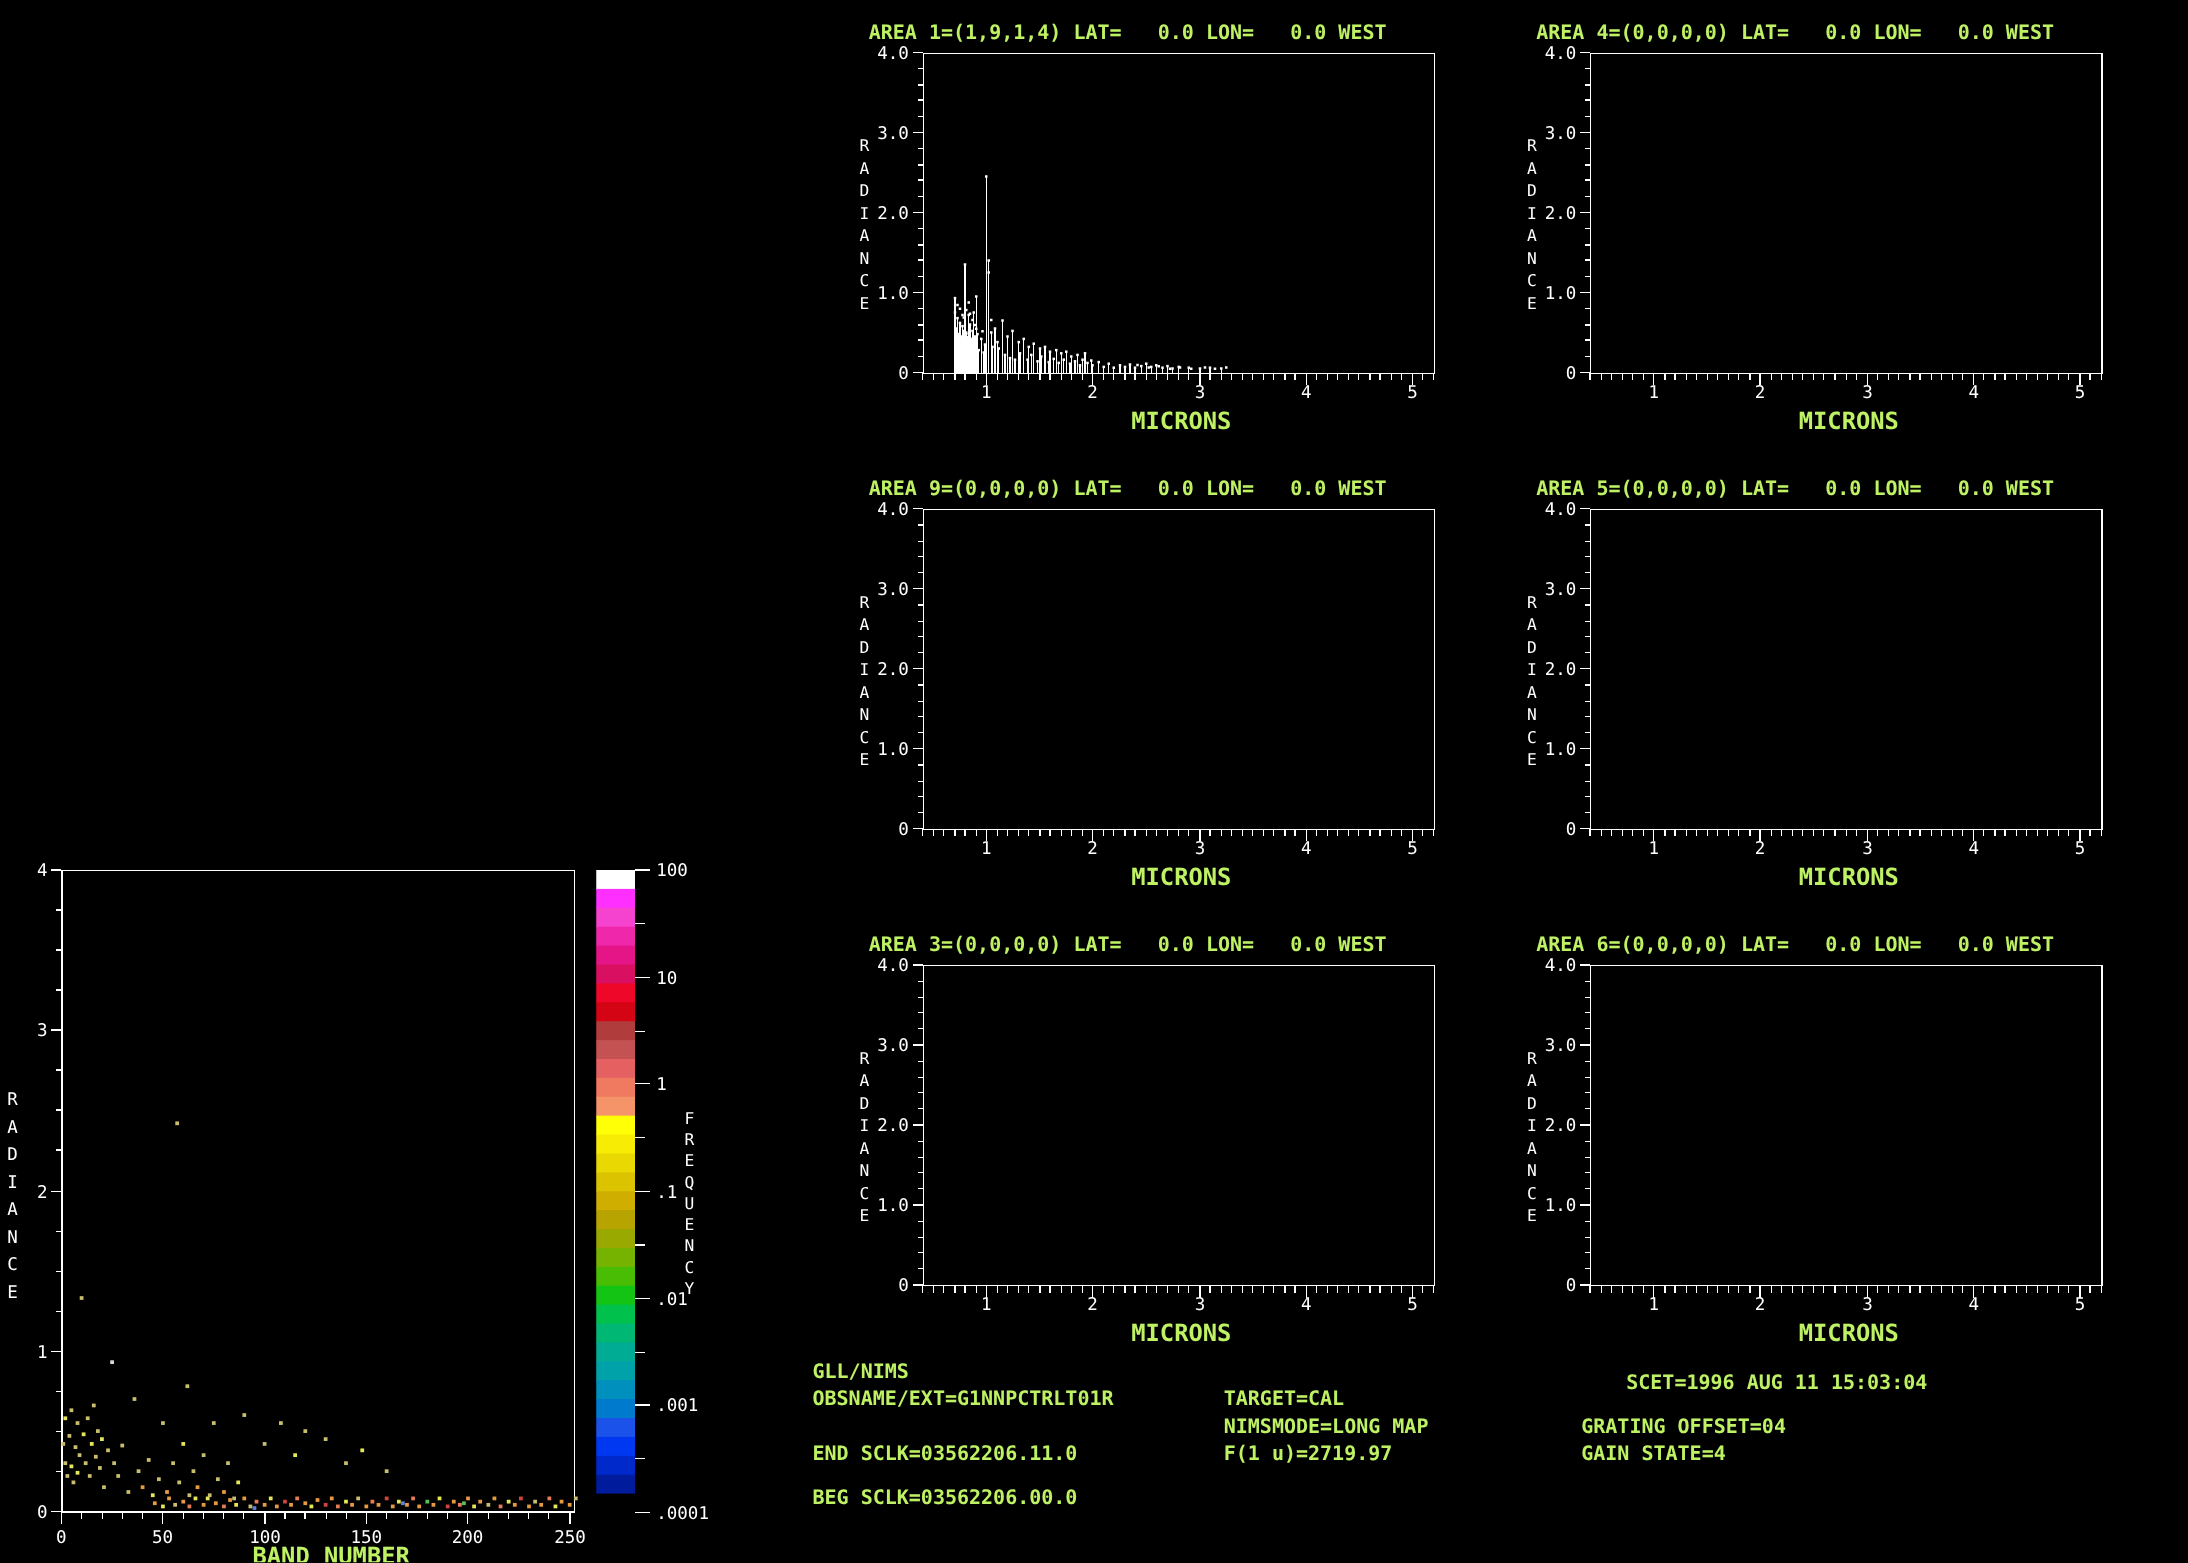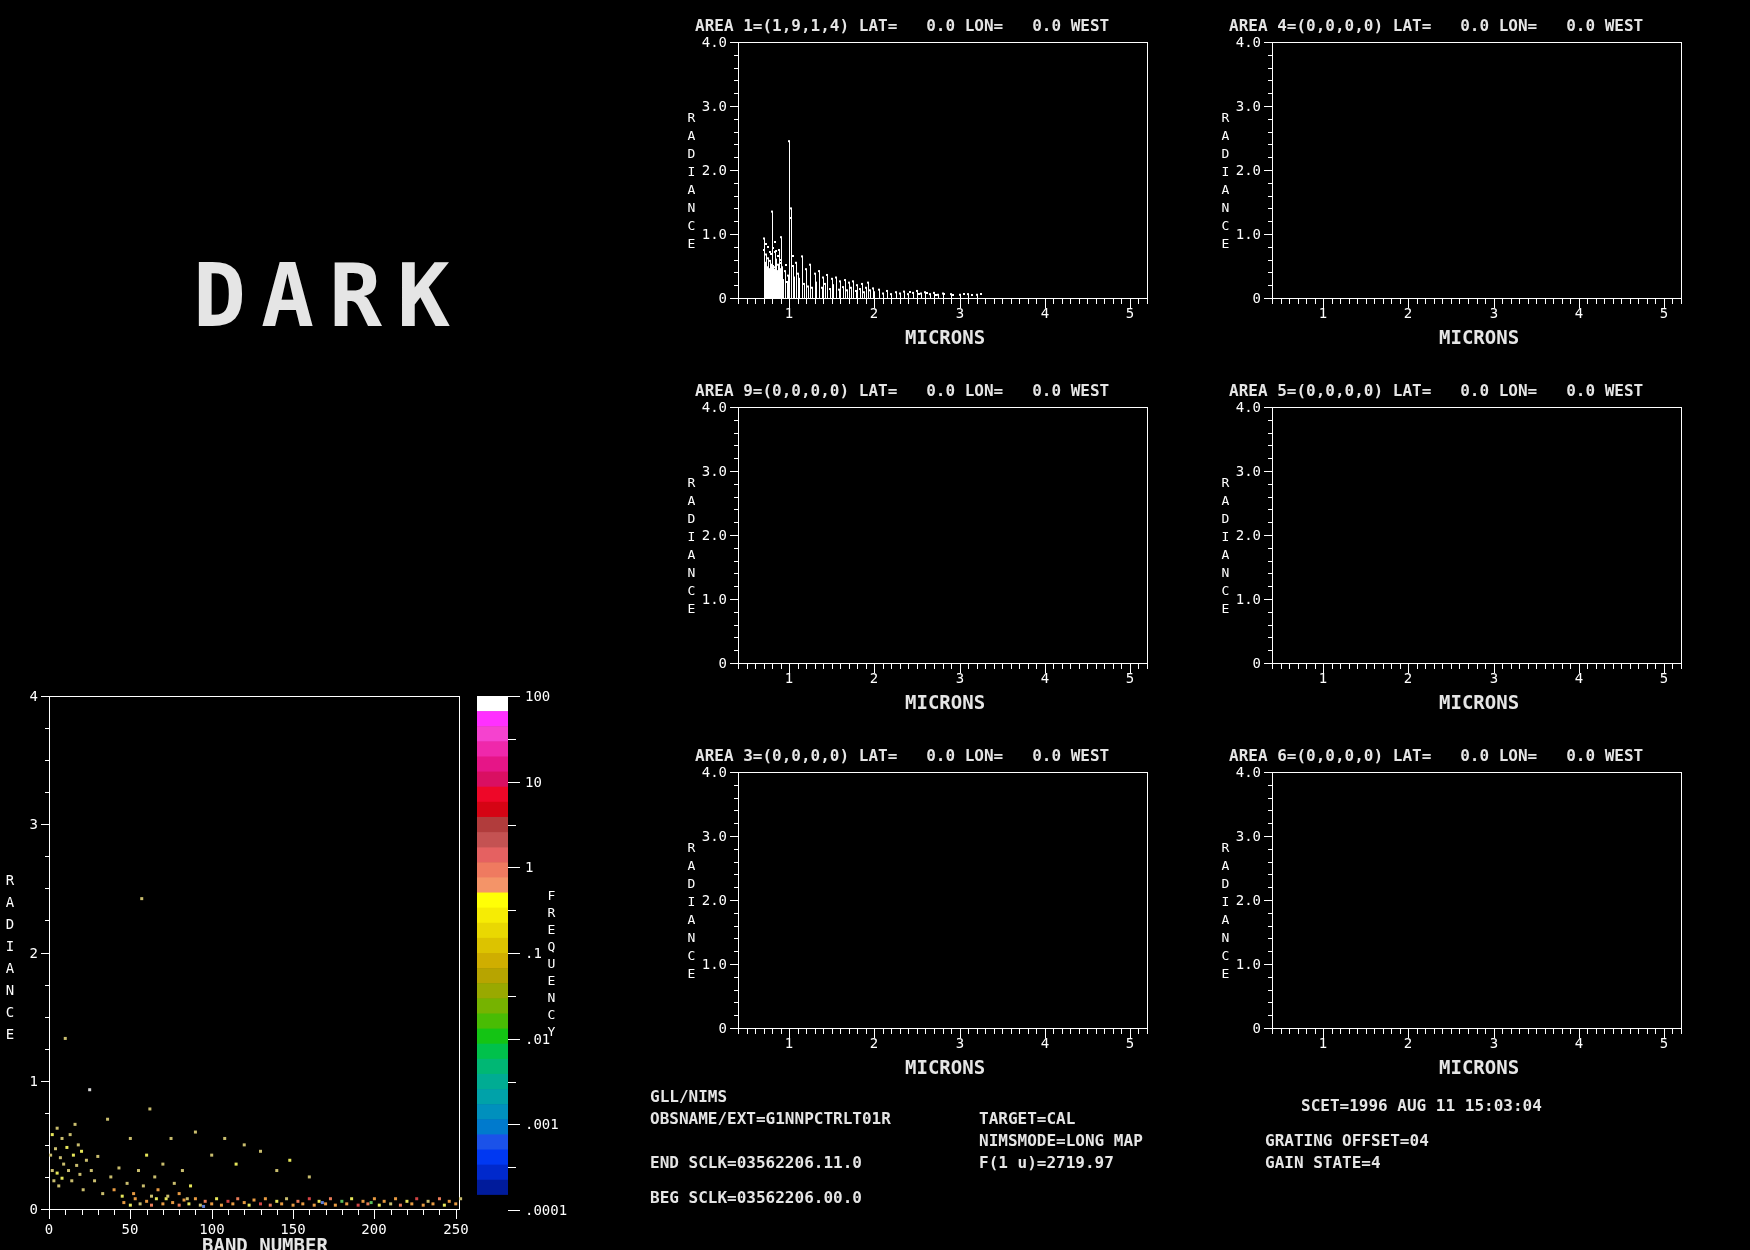--- a/index.html
+++ b/index.html
@@ -1,18 +1,18 @@
 <!DOCTYPE html>
 <html><head>
 <meta charset="utf-8">
 <style>
   html,body{margin:0;padding:0;background:#000;}
   #screen{position:relative;width:1750px;height:1250px;background:#000;overflow:hidden;
           font-family:"DejaVu Sans Mono",monospace;color:#fff;}
-  .t{position:absolute;white-space:pre;color:#e5e5e5;}
+  .t{position:absolute;white-space:pre;color:#bef264;}
   .dark-title{font-size:88px;font-weight:bold;letter-spacing:15px;line-height:1;}
   .plot-title{font-size:16px;font-weight:bold;}
   .axis-label{font-size:19px;font-weight:bold;}
   .info-line{font-size:16px;font-weight:bold;}
   .obsnote{font-size:16px;font-weight:normal;}
   .vlabel{position:absolute;writing-mode:vertical-rl;text-orientation:upright;
           font-size:13px;letter-spacing:3px;color:#fff;}
   .vlabel-big{font-size:14px;letter-spacing:6px;}
   .vlabel-freq{letter-spacing:2px;}
   svg{position:absolute;left:0;top:0;}
@@ -956,21 +956,20 @@
         <text x="525" y="1044" fill="#fff" font-size="14" text-anchor="start" font-family="&quot;DejaVu Sans Mono&quot;,monospace">.01</text>
         <line x1="508" y1="1082" x2="516" y2="1082" stroke="#fff" stroke-width="1" shape-rendering="crispEdges"></line>
         <line x1="508" y1="1124" x2="520" y2="1124" stroke="#fff" stroke-width="1" shape-rendering="crispEdges"></line>
         <text x="525" y="1129" fill="#fff" font-size="14" text-anchor="start" font-family="&quot;DejaVu Sans Mono&quot;,monospace">.001</text>
         <line x1="508" y1="1167" x2="516" y2="1167" stroke="#fff" stroke-width="1" shape-rendering="crispEdges"></line>
         <line x1="508" y1="1210" x2="520" y2="1210" stroke="#fff" stroke-width="1" shape-rendering="crispEdges"></line>
         <text x="525" y="1215" fill="#fff" font-size="14" text-anchor="start" font-family="&quot;DejaVu Sans Mono&quot;,monospace">.0001</text>
       </g>
     </svg>
 
-  <div class="t dark-title" style="left:193px;top:252px;">DARK</div>
 
   <div class="t plot-title" style="left:695px;top:16px;">AREA 1=(1,9,1,4) LAT=   0.0 LON=   0.0 WEST</div>
   <div class="t plot-title" style="left:695px;top:381px;">AREA 9=(0,0,0,0) LAT=   0.0 LON=   0.0 WEST</div>
   <div class="t plot-title" style="left:695px;top:746px;text-align:right;">AREA 3=(0,0,0,0) LAT=   0.0 LON=   0.0 WEST</div>
   <div class="t plot-title" style="left:1229px;top:16px;">AREA 4=(0,0,0,0) LAT=   0.0 LON=   0.0 WEST</div>
   <div class="t plot-title" style="left:1229px;top:381px;">AREA 5=(0,0,0,0) LAT=   0.0 LON=   0.0 WEST</div>
   <div class="t plot-title" style="left:1229px;top:746px;">AREA 6=(0,0,0,0) LAT=   0.0 LON=   0.0 WEST</div>
 
   <div class="t axis-label" style="left:905px;top:326px;">MICRONS</div>
   <div class="t axis-label" style="left:905px;top:691px;">MICRONS</div>

